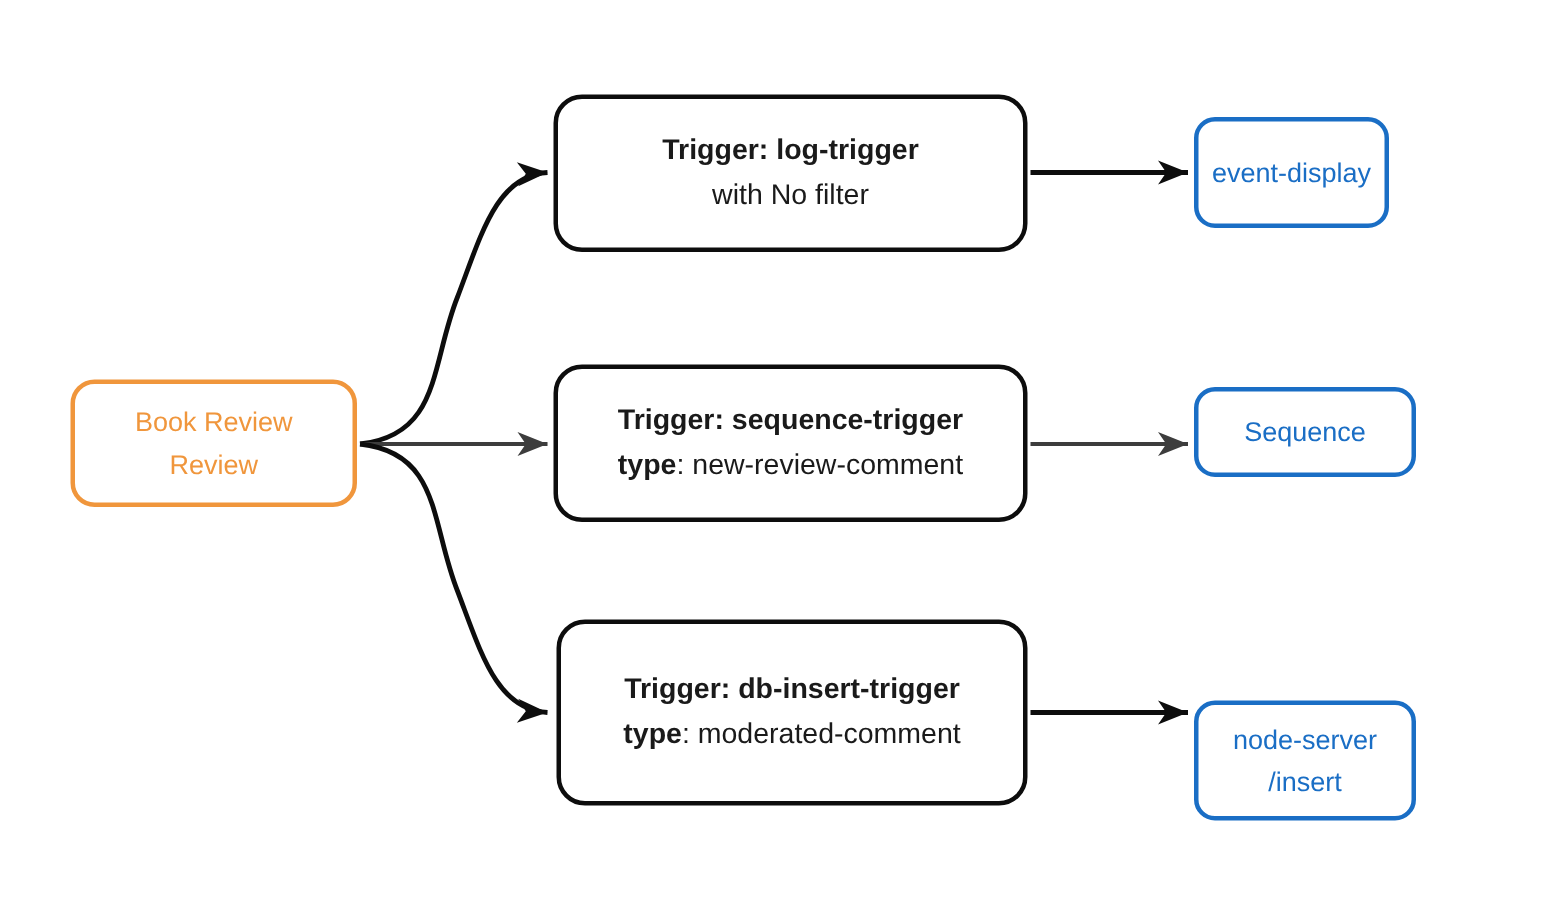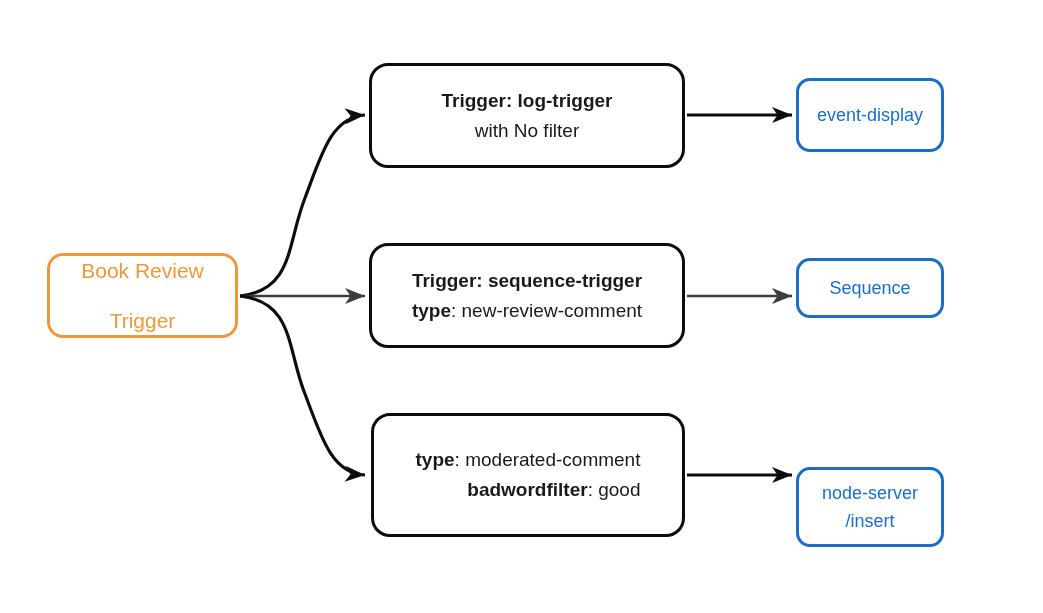--- a/index.html
+++ b/index.html
@@ -30,23 +30,22 @@
     justify-content: center;
     background: #ffffff;
     text-align: center;
   }
   .broker {
     left: 47px; top: 253px;
     width: 191px; height: 85px;
     border: 3px solid var(--broker-accent, #f0963c);
     border-radius: 16px;
     color: var(--broker-accent, #f0963c);
-    font-size: 21px;
+    font-size: 18px;
     line-height: 29px;
-    justify-content: space-between;
   }
   .trigger {
     border: 3px solid var(--trigger-border, #0d0d0d);
     border-radius: 19px;
     color: var(--trigger-text, #1a1a1a);
     font-size: 19px;
     line-height: 30px;
   }
   .trigger .tlabel { width: fit-content; }
   .trigger .line { white-space: nowrap; }
@@ -55,21 +54,21 @@
   .t1 { left: 369px; top: 63px;  width: 316px; height: 105px; }
   .t2 { left: 369px; top: 243px; width: 316px; height: 105px; }
   .t3 { left: 371px; top: 413px; width: 314px; height: 124px; }
   .sink {
     border: 3px solid var(--sink-accent, #1a6ec5);
     border-radius: 14px;
     color: var(--sink-accent, #1a6ec5);
     font-size: 18px;
     line-height: 28px;
   }
-  .s1 { left: 796px; top: 78px;  width: 148px; height: 74px; }
+  .s1 { left: 796px; top: 78px;  width: 130px; height: 74px; }
   .s2 { left: 796px; top: 258px; width: 148px; height: 60px; }
   .s3 { left: 796px; top: 435px; width: 148px; height: 80px; margin-top: 32px; }
   .edge-primary   { stroke: var(--edge-primary, #0d0d0d); stroke-width: 3.2; fill: none; }
   .edge-secondary { stroke: var(--edge-secondary, #3d3d3d); stroke-width: 2.6; fill: none; }
   .ah-primary   { fill: var(--edge-primary, #0d0d0d); }
   .ah-secondary { fill: var(--edge-secondary, #3d3d3d); }
 </style>
 </head>
 <body>
 
@@ -89,41 +88,41 @@
     <path class="edge-secondary" d="M240,296 L365,296" marker-end="url(#ah-gray)"></path>
     <path class="edge-primary" d="M240,296 C294,302 287,349 305,394 C321,436 331,473 365,475" marker-end="url(#ah-black)"></path>
 
     <path class="edge-primary" d="M687,115 L792,115" marker-end="url(#ah-black)"></path>
     <path class="edge-secondary" d="M687,296 L792,296" marker-end="url(#ah-gray)"></path>
     <path class="edge-primary" d="M687,475 L792,475" marker-end="url(#ah-black)"></path>
   </svg>
 
   <div class="node broker">
     <div>Book Review</div>
-    <div>Trigger</div>
+    <div>Review</div>
   </div>
 
   <div class="node trigger t1">
     <div class="tlabel">
       <div class="line bold">Trigger: log-trigger</div>
       <div class="line">with No filter</div>
     </div>
   </div>
 
   <div class="node trigger t2">
     <div class="tlabel">
       <div class="line bold">Trigger: sequence-trigger</div>
       <div class="line"><span class="bold">type</span><span>: new-review-comment</span></div>
     </div>
   </div>
 
   <div class="node trigger t3">
     <div class="tlabel">
+      <div class="line bold">Trigger: db-insert-trigger</div>
       <div class="line"><span class="bold">type</span><span>: moderated-comment</span></div>
-      <div class="line right"><span class="bold">badwordfilter</span><span>: good</span></div>
     </div>
   </div>
 
   <div class="node sink s1">
     <div>event-display</div>
   </div>
 
   <div class="node sink s2">
     <div>Sequence</div>
   </div>

